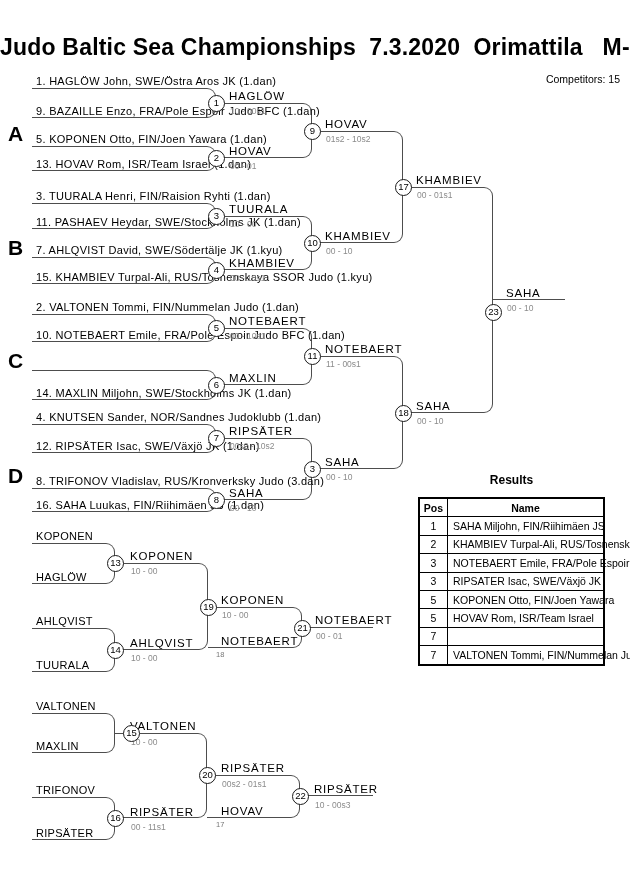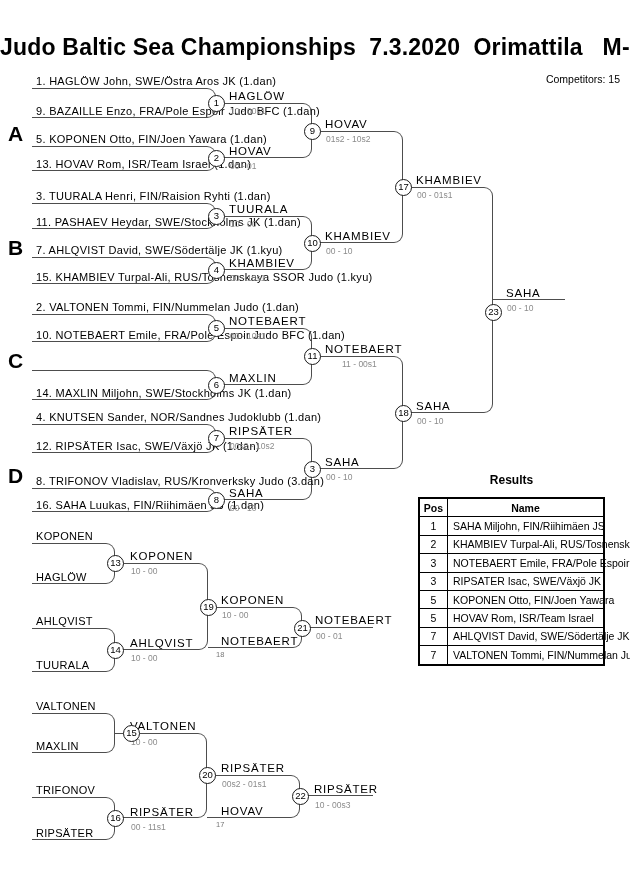--- a/index.html
+++ b/index.html
@@ -112,21 +112,21 @@
 <div class="wname" style="left:229px;top:372px">MAXLIN</div>
 <div class="wname" style="left:229px;top:425px">RIPSÄTER</div>
 <div class="score" style="left:230px;top:441px">00s2 - 10s2</div>
 <div class="wname" style="left:229px;top:487px">SAHA</div>
 <div class="score" style="left:230px;top:503px">00 - 10</div>
 <div class="wname" style="left:325px;top:118px">HOVAV</div>
 <div class="score" style="left:326px;top:134px">01s2 - 10s2</div>
 <div class="wname" style="left:325px;top:230px">KHAMBIEV</div>
 <div class="score" style="left:326px;top:246px">00 - 10</div>
 <div class="wname" style="left:325px;top:343px">NOTEBAERT</div>
-<div class="score" style="left:342px;top:359px">11 - 00s1</div>
+<div class="score" style="left:326px;top:359px">11 - 00s1</div>
 <div class="wname" style="left:325px;top:456px">SAHA</div>
 <div class="score" style="left:326px;top:472px">00 - 10</div>
 <div class="wname" style="left:416px;top:174px">KHAMBIEV</div>
 <div class="score" style="left:417px;top:190px">00 - 01s1</div>
 <div class="wname" style="left:416px;top:400px">SAHA</div>
 <div class="score" style="left:417px;top:416px">00 - 10</div>
 <div class="wname" style="left:506px;top:287px">SAHA</div>
 <div class="score" style="left:507px;top:303px">00 - 10</div>
 
 <div class="entry" style="left:36px;top:530px">KOPONEN</div>
@@ -204,19 +204,18 @@
   <div class="r-row">
     <div class="r-pos">5</div>
     <div class="r-name">KOPONEN Otto, FIN/Joen Yawara</div>
   </div>
   <div class="r-row">
     <div class="r-pos">5</div>
     <div class="r-name">HOVAV Rom, ISR/Team Israel</div>
   </div>
   <div class="r-row">
     <div class="r-pos">7</div>
-    <div class="r-name">AHLQVIST David, SWE/Södertälje JK</div>
   </div>
   <div class="r-row">
     <div class="r-pos">7</div>
     <div class="r-name">VALTONEN Tommi, FIN/Nummelan Judo</div>
   </div>
 </div>
 
 </body></html>

